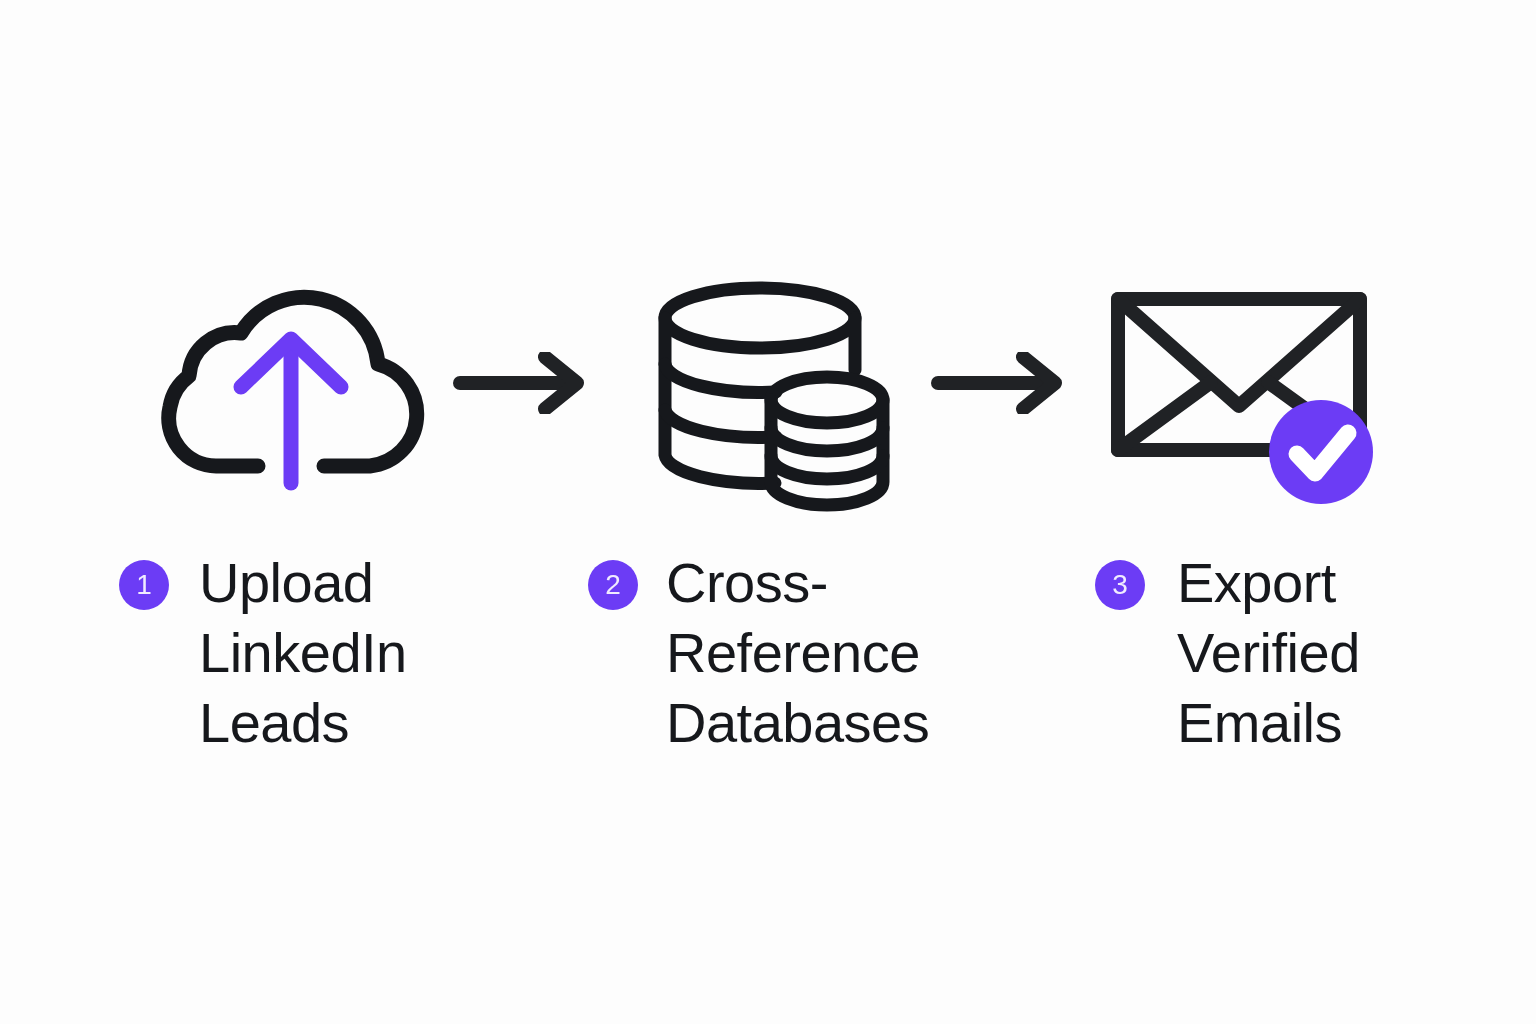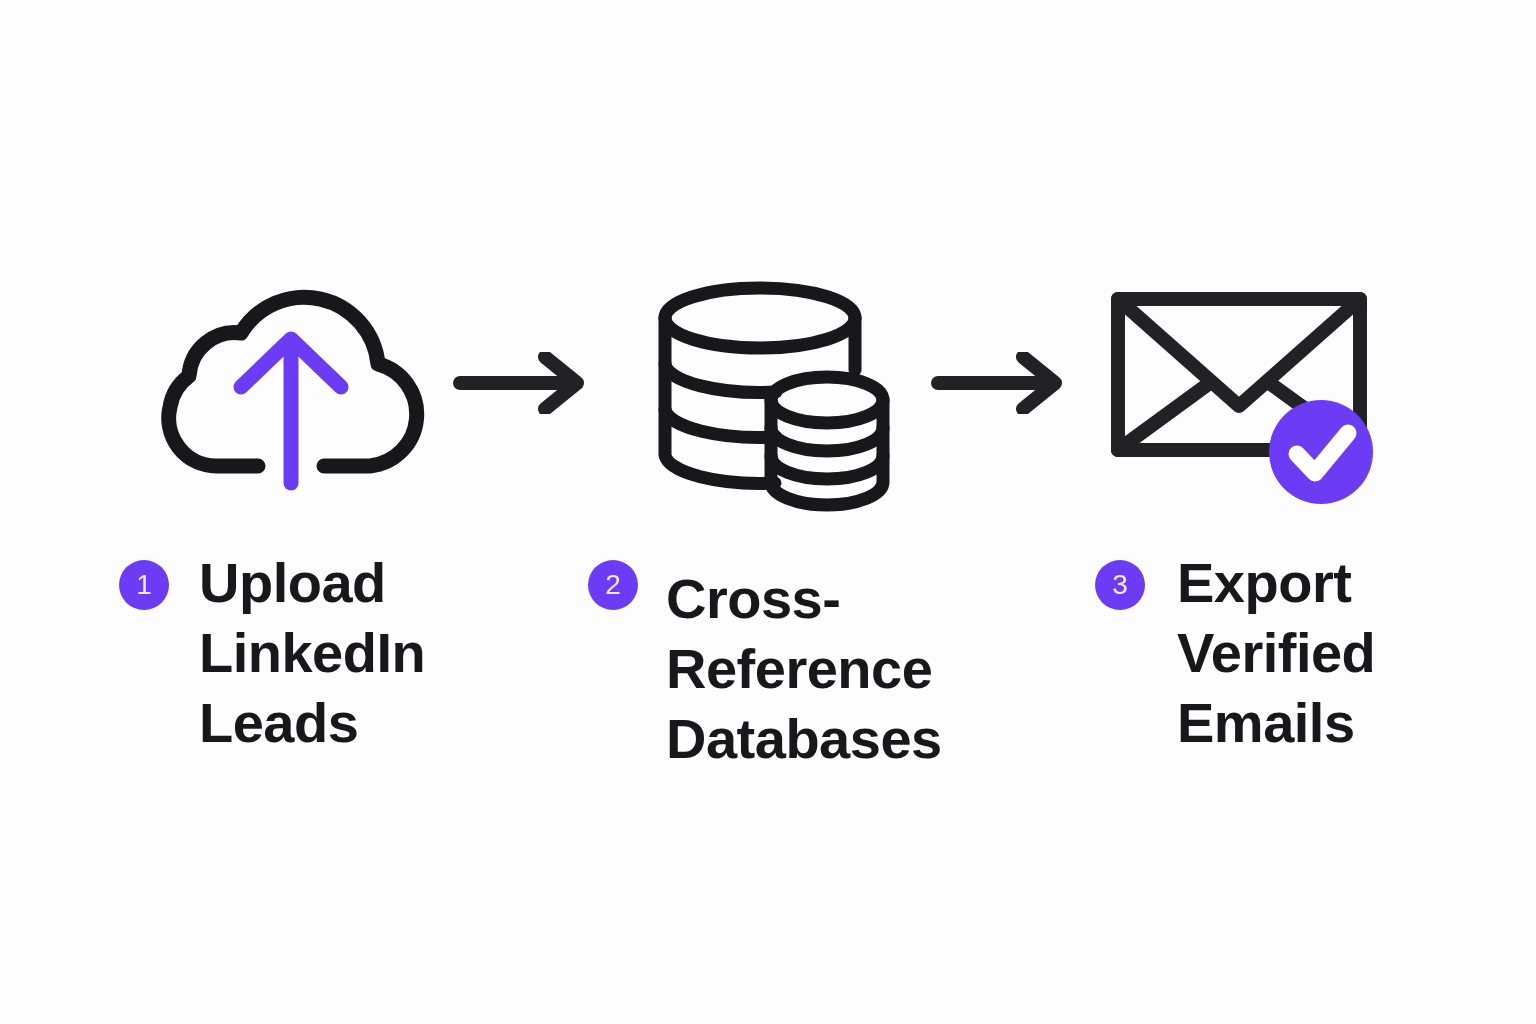--- a/index.html
+++ b/index.html
@@ -64,30 +64,30 @@
     font-size: 28px;
     font-weight: 500;
     line-height: 50px;
     text-align: center;
     margin-top: 12px;
     user-select: none;
   }
   .label-text {
     flex: 0 0 auto;
     font-size: 56px;
-    font-weight: 700;
+    font-weight: 400;
     line-height: 70px;
     color: #16181c;
     letter-spacing: -0.5px;
     white-space: pre-line;
   }
   #step-1 .badge { margin-left: 9px; }
   #step-1 .label-text { margin-left: 30px; }
   #step-2 .badge { margin-left: 8px; }
-  #step-2 .label-text { margin-left: 28px; margin-top: 16px; }
+  #step-2 .label-text { margin-left: 28px; }
   #step-3 .badge { margin-left: 10px; }
   #step-3 .label-text { margin-left: 32px; }
 
   
   .arrow {
     position: absolute;
     top: 352px;
     width: 140px;
     height: 62px;
   }

